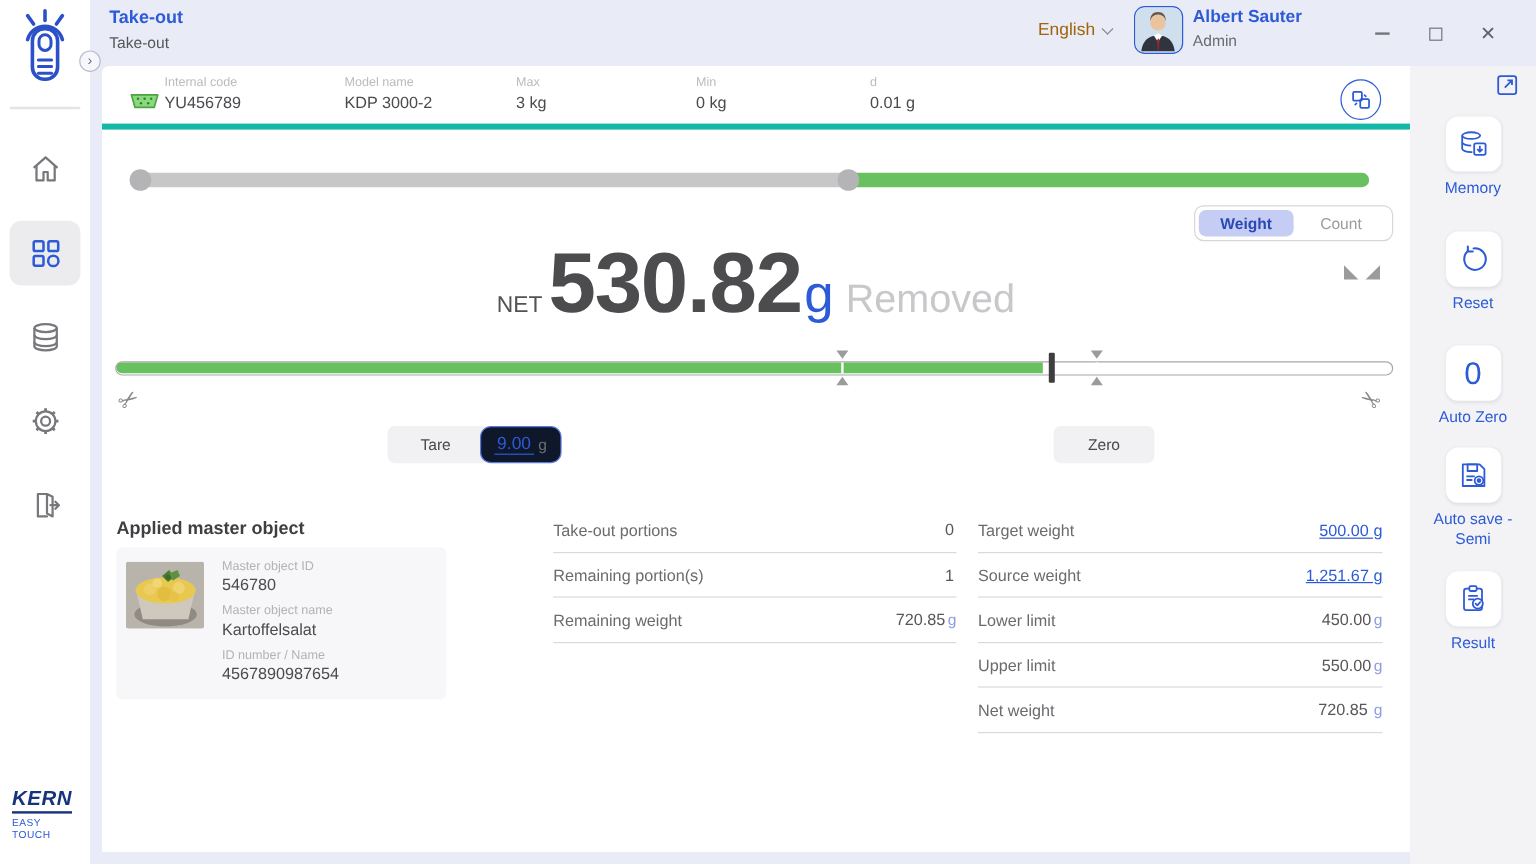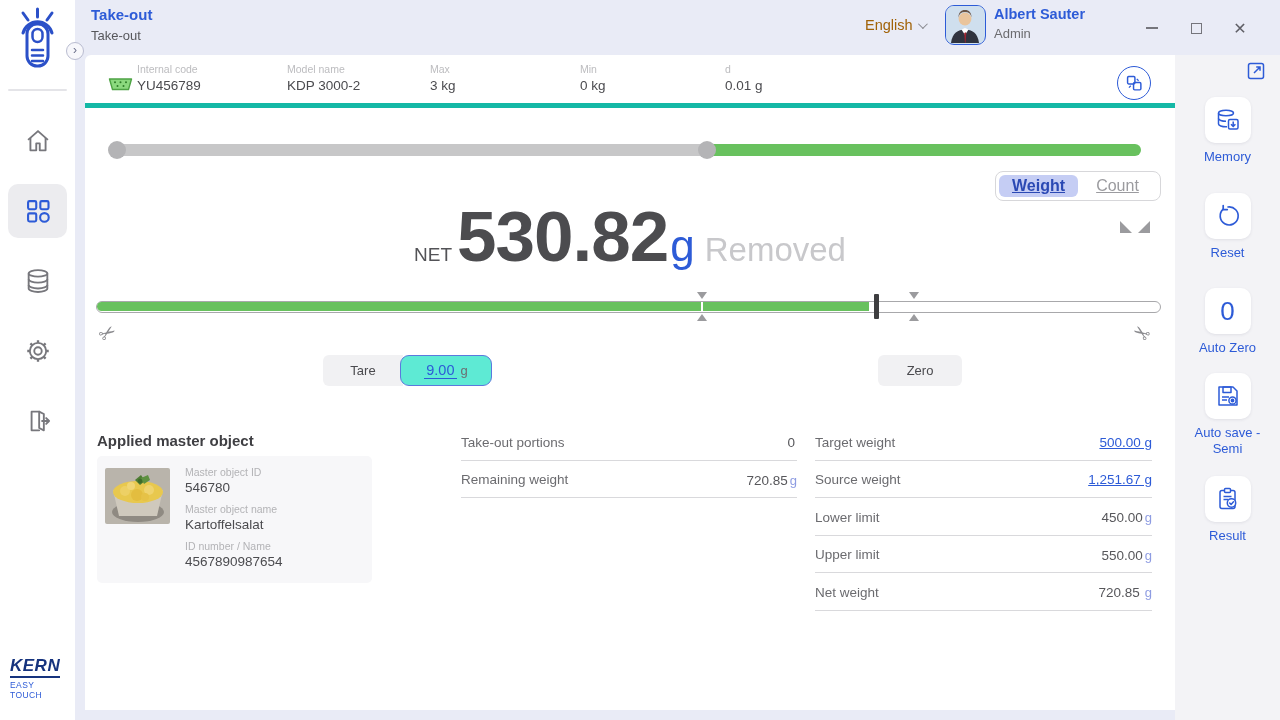--- a/index.html
+++ b/index.html
@@ -46,21 +46,21 @@
 
   
   .slider-top { position:absolute; left:25px; top:89px; width:1031px; height:12px; }
   .st-gray  { position:absolute; left:0; top:0; width:597px; height:12px; background:#c7c7c8; border-radius:6px 0 0 6px; }
   .st-green { position:absolute; left:597px; top:0; width:434px; height:12px; background:#68c15e; border-radius:0 9px 9px 0; }
   .st-knob { position:absolute; top:-3px; width:18px; height:18px; border-radius:50%; background:#b4b4b6; }
   .st-k1 { left:-2px; } .st-k2 { left:588px; }
 
   
   .toggle { position:absolute; left:910px; top:116px; width:166px; height:30px; background:#fff; border:1px solid #d7d7da; border-radius:8px; display:flex; padding:3px; }
-  .tg-opt { flex:1; display:flex; align-items:center; justify-content:center; font-size:16px; border-radius:6px; cursor:pointer; color:#9b9b9f;text-decoration:underline; }
+  .tg-opt { flex:1; display:flex; align-items:center; justify-content:center; font-size:13px; border-radius:6px; cursor:pointer; color:#9b9b9f; }
   .tg-opt.sel { background:#c5cdf4; color:#2b49b4; font-weight:bold; }
 
   
   .wline { position:absolute; left:0; top:146px; width:1090px; height:96px; display:flex; align-items:baseline; justify-content:center; }
   .w-net { font-size:19px; font-weight:normal; color:#535357; margin-right:5px; }
   .w-val { font-size:71px; font-weight:bold; color:#4c4c4f; letter-spacing:-1px; line-height:1; }
   .w-unit { font-size:44px; color:#2d5bd7; margin-left:2px; }
   .w-status { font-size:33px; color:#c8c8cb; margin-left:10px; }
   .stability { position:absolute; left:1034px; top:165px; }
 
@@ -73,21 +73,21 @@
   .mk-down { top:-10px; border-top:7px solid #9b9b9e; }
   .mk-up { top:12px; border-bottom:7px solid #9b9b9e; }
 
   .scissors { position:absolute; top:266px; font-size:20px; color:#8a8a8e; }
   .sc-left { left:14px; transform:rotate(-35deg); }
   .sc-right { left:1048px; transform:scaleX(-1) rotate(-35deg); }
 
   
   .tare-group { position:absolute; left:202px; top:300px; display:flex; align-items:stretch; height:31px;padding-left:36px; }
   .tare-btn { width:80px; background:#f1f1f3; border-radius:6px 0 0 6px; display:flex; align-items:center; justify-content:center; font-size:13px; color:#4a4a4e; cursor:pointer; }
-  .tare-val { width:92px; margin-left:-3px; background:#5eead4; border:1.5px solid #5b79dd; border-radius:9px; display:flex; align-items:center; justify-content:center; gap:4px; cursor:text; }
+  .tare-val { width:68px; margin-left:-3px; background:#0f172a; border:1.5px solid #5b79dd; border-radius:9px; display:flex; align-items:center; justify-content:center; gap:4px; cursor:text; }
   .tv-num { font-size:14.5px; color:#2d5bd7; border-bottom:1.5px solid #2d5bd7; padding:0 2px; }
   .tv-unit { font-size:13px; color:#6d6d71; }
   .zero-btn { position:absolute; left:793px; top:300px; width:84px; height:31px; background:#f1f1f3; border-radius:6px; display:flex; align-items:center; justify-content:center; font-size:13px; color:#4a4a4e; cursor:pointer; }
 
   
   .mo-heading { position:absolute; left:12px; top:377px; font-size:15px; font-weight:bold; color:#3f3f43; }
   .mo-card { position:absolute; left:12px; top:401px; width:275px; height:127px; background:#f7f7f9; border-radius:5px; }
   .mo-img { position:absolute; left:8px; top:12px; width:65px; height:56px; border-radius:2px; overflow:hidden; }
   .mo-fields { position:absolute; left:88px; top:10px; }
   .mo-label { font-size:10.5px; color:#b3b3b6; margin-top:8px; }
@@ -326,20 +326,24 @@
       <div class="mo-value">4567890987654</div>
     </div>
   </div>
 
   <div class="rows rows-mid">
     <div class="drow">
       <span class="dr-label">Take-out portions</span>
       <span><span class="dr-val">0</span><span class="dr-unit"></span></span>
     </div>
     <div class="drow">
+      <span class="dr-label">Remaining portion(s)</span>
+      <span><span class="dr-val">1</span><span class="dr-unit"></span></span>
+    </div>
+    <div class="drow">
       <span class="dr-label">Remaining weight</span>
       <span><span class="dr-val">720.85</span><span class="dr-unit">g</span></span>
     </div>
   </div>
 
   <div class="rows rows-right">
     <div class="drow">
       <span class="dr-label">Target weight</span>
       <span class="dr-link">500.00 g</span>
     </div>

